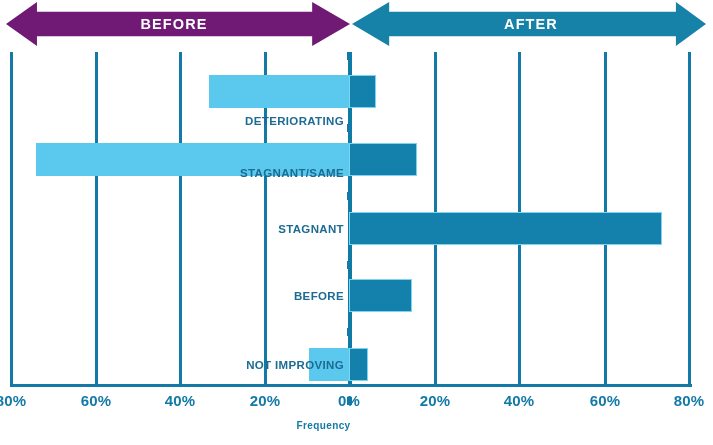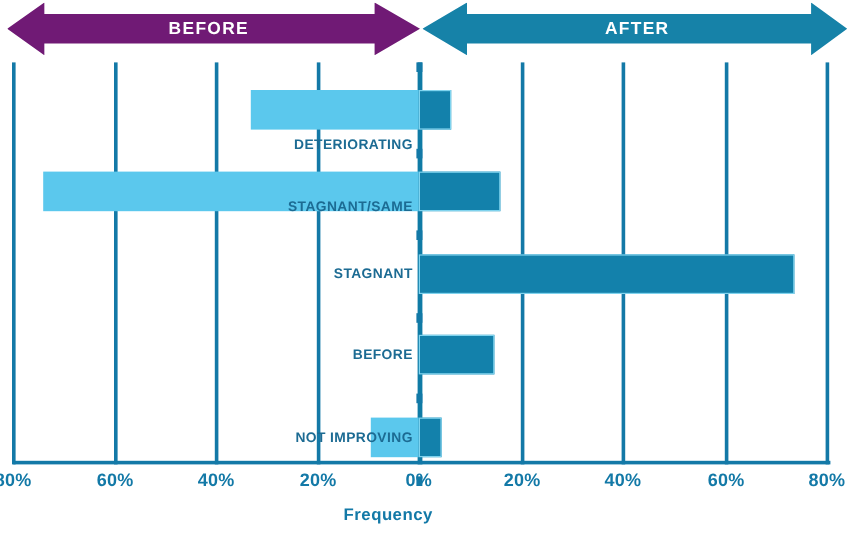--- a/index.html
+++ b/index.html
@@ -41,21 +41,21 @@
     position:absolute;height:33px;display:flex;align-items:center;
     color:#1C6B93;font-size:11.5px;font-weight:600;letter-spacing:.35px;
     white-space:nowrap;pointer-events:none;
   }
 
   
   .xticks{position:absolute;left:0;top:392px;width:713px;height:22px;}
   .xtick{position:absolute;top:0;transform:translateX(-50%);
     color:#1379A7;font-size:15px;font-weight:700;letter-spacing:.2px;}
   .xaxis-title{position:absolute;left:0;top:420px;width:647px;text-align:center;
-    color:#1379A7;font-size:14px;font-weight:700;letter-spacing:.4px;}
+    color:#1379A7;font-size:10px;font-weight:700;letter-spacing:.4px;}
 </style>
 </head>
 <body>
 
 <div id="stage">
 
   <div class="arrow-band">
     <div class="arrow arrow-before">
       <span class="arrow-label">BEFORE</span>
     </div>

